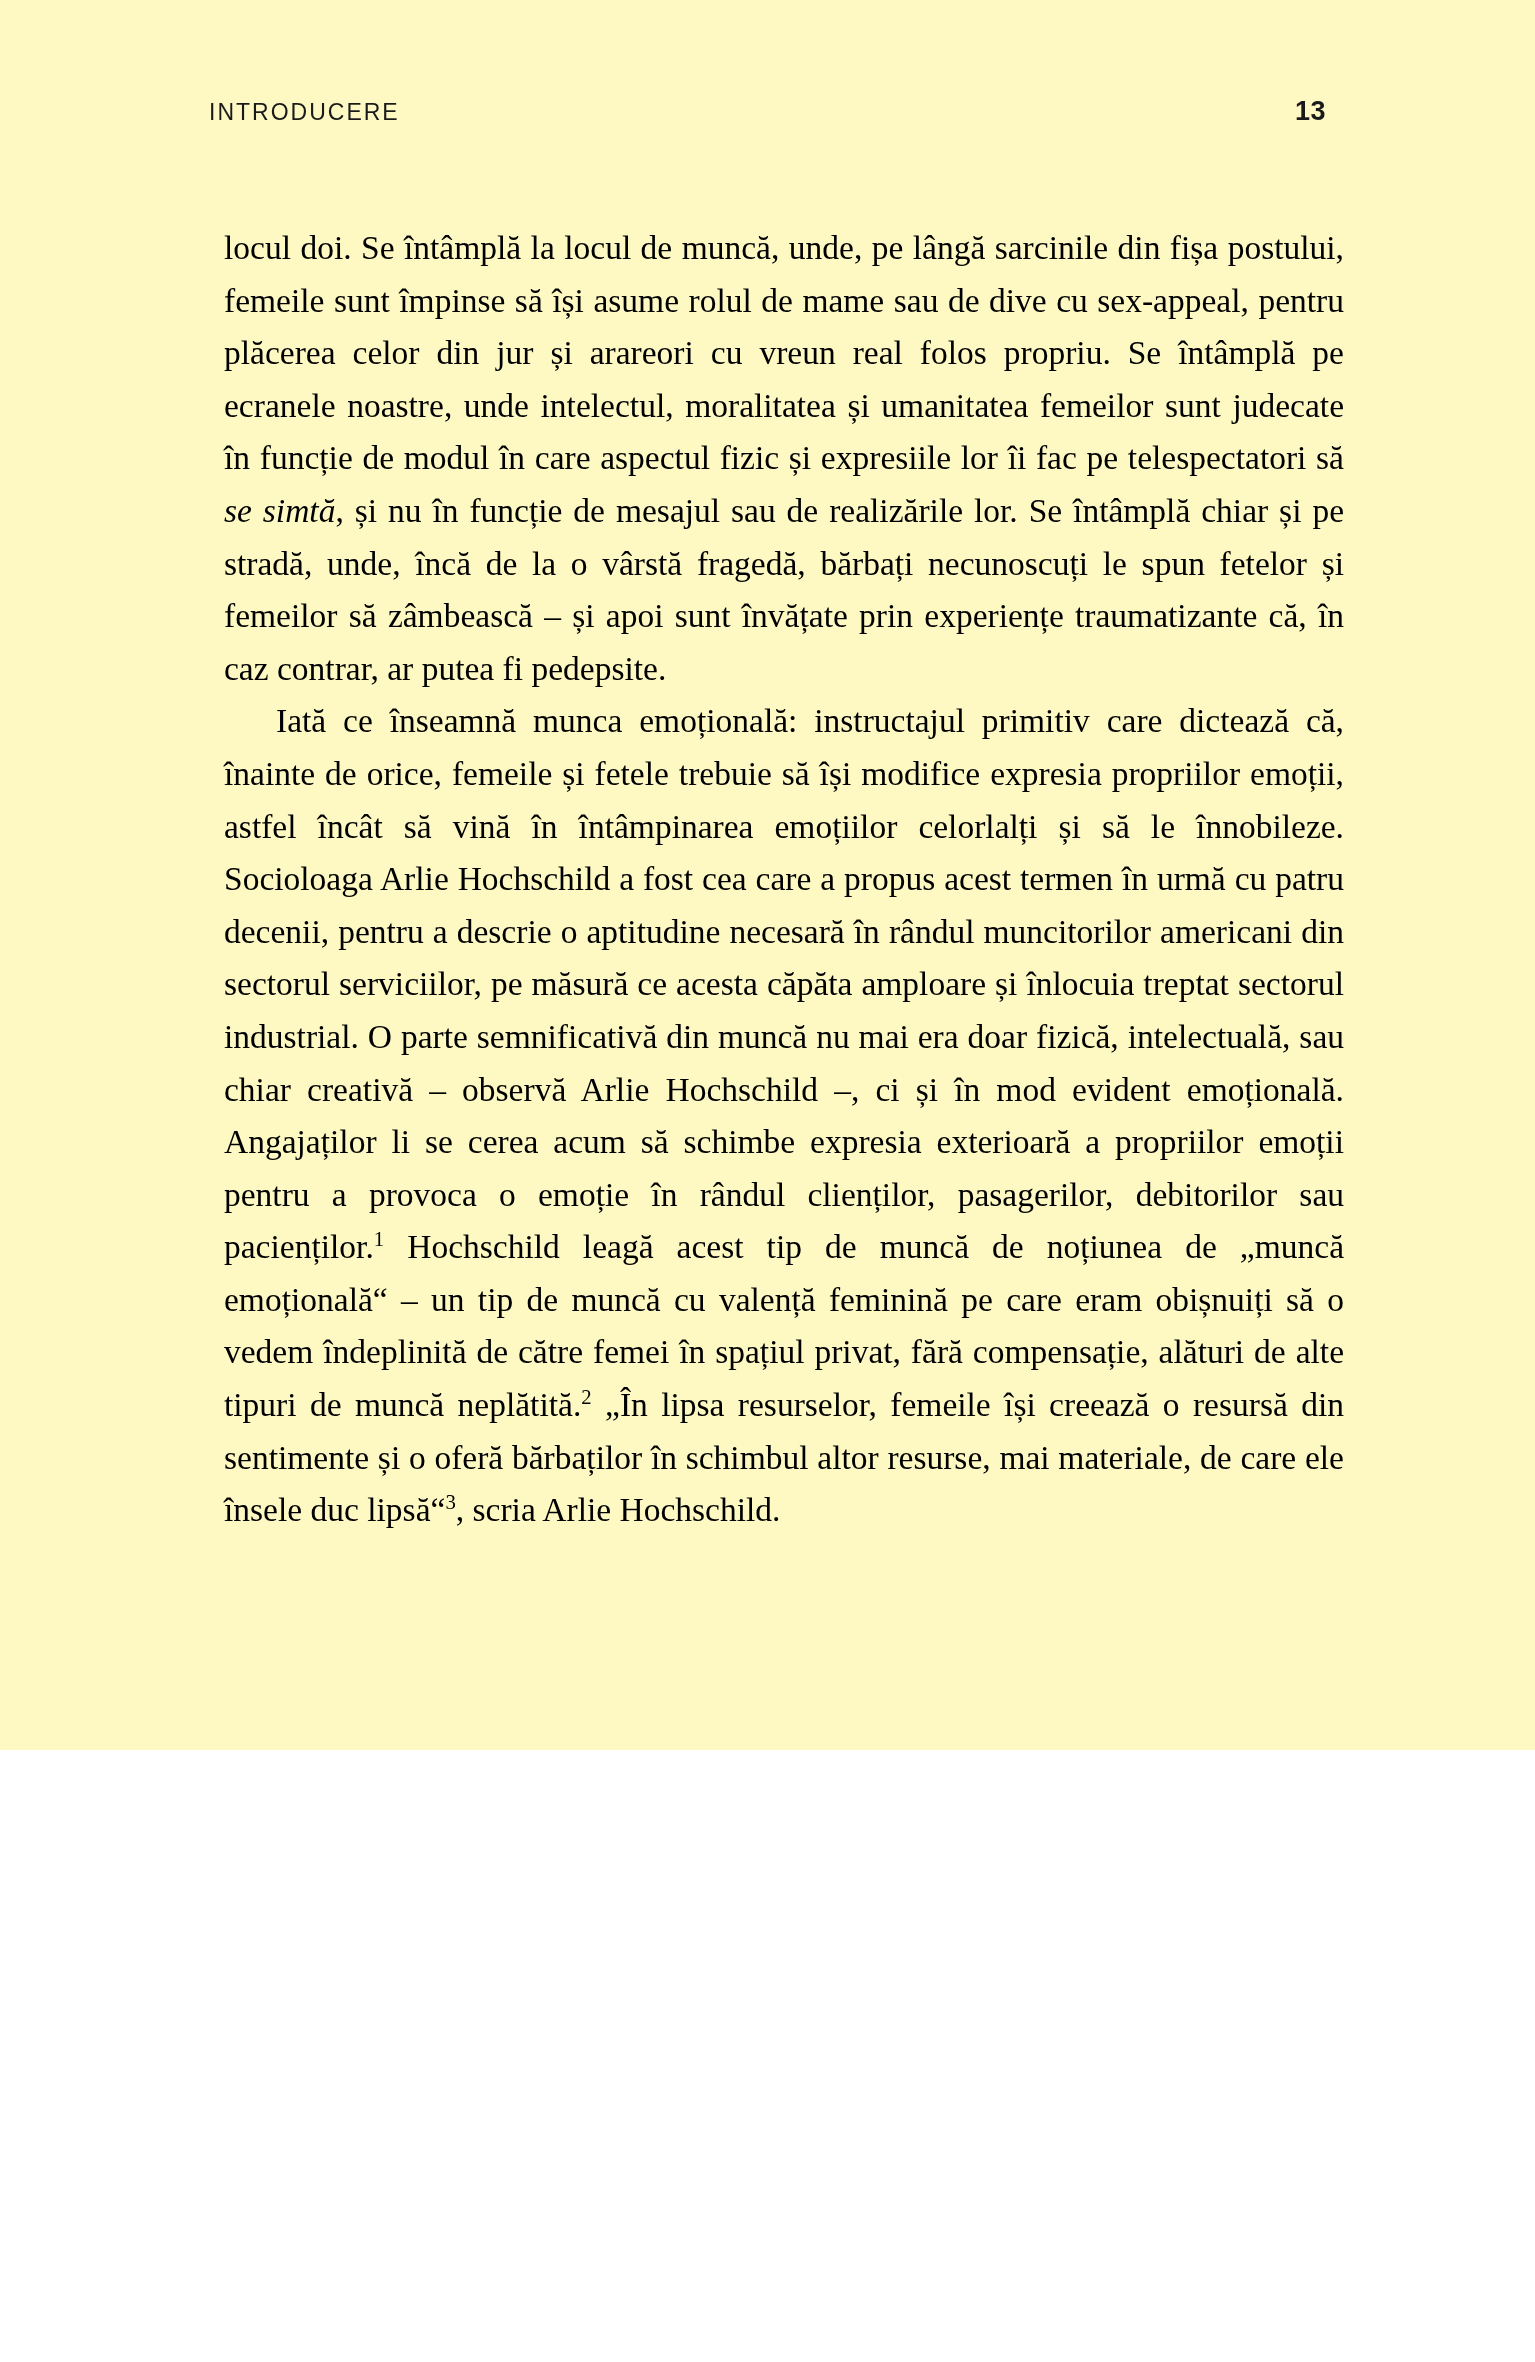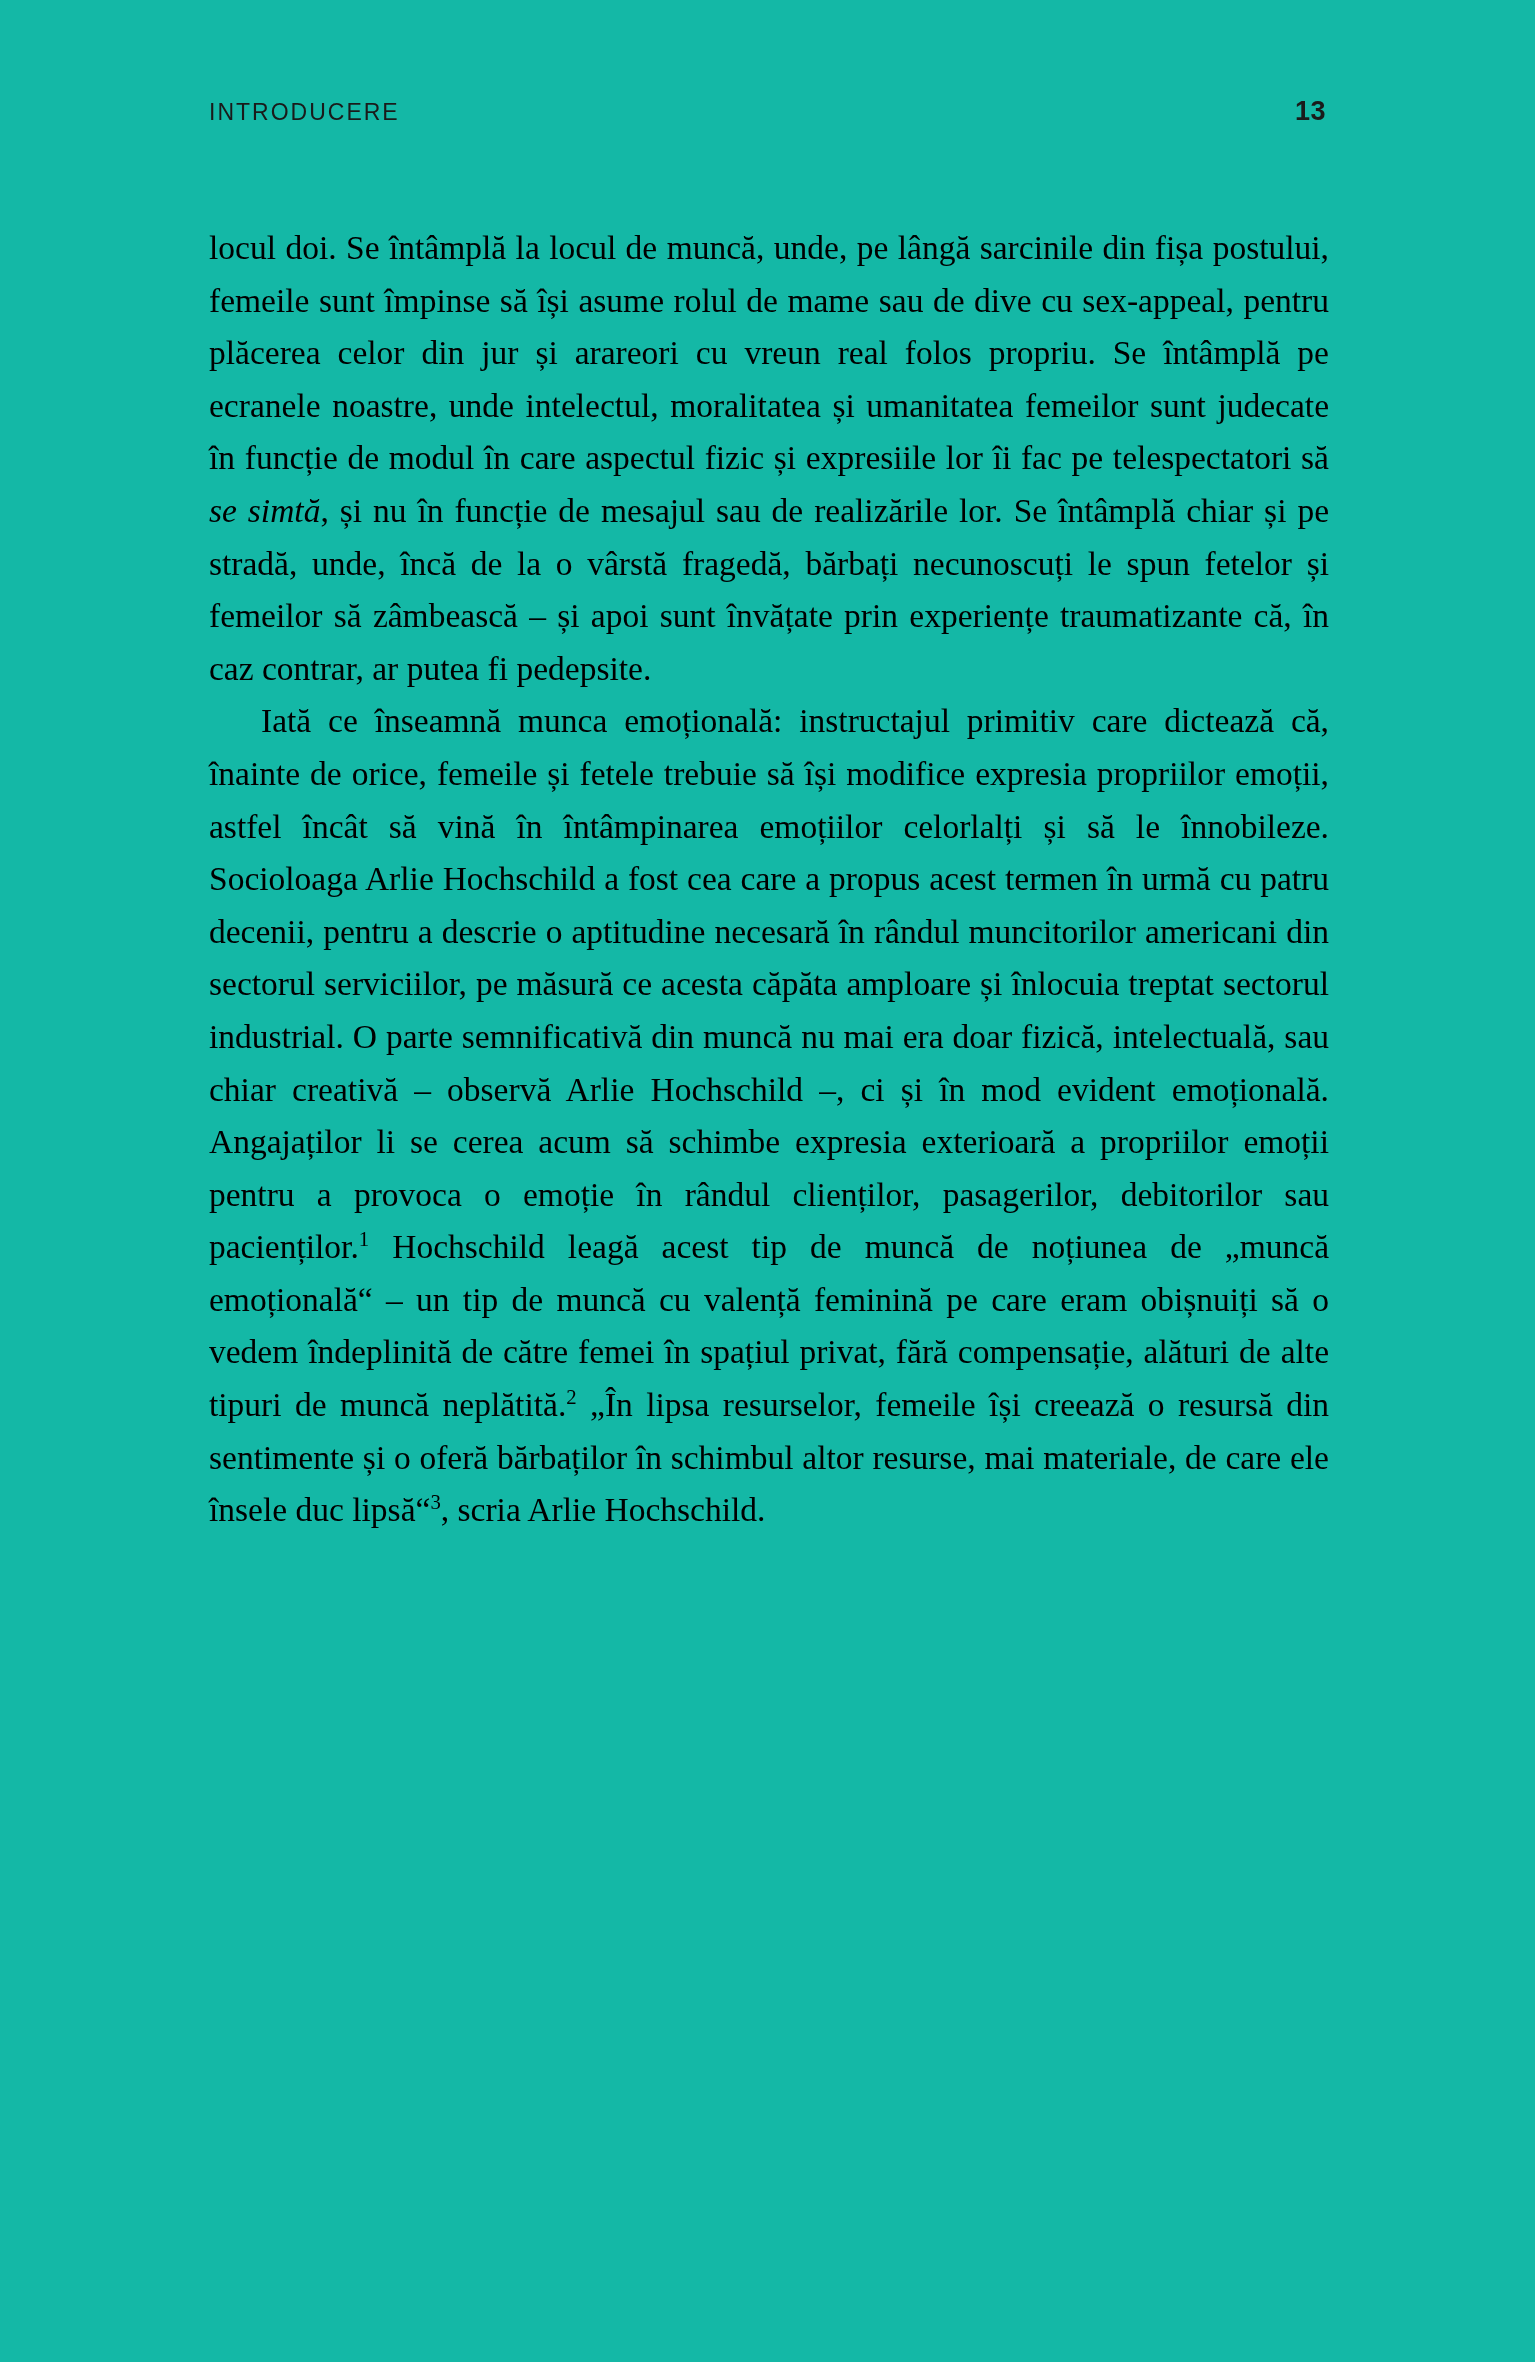--- a/index.html
+++ b/index.html
@@ -10,24 +10,24 @@
   body {
     width: 1535px;
     height: 2362px;
     font-family: "Liberation Serif", serif;
     color: #000000;
     position: relative;
   }
   .page {
     position: relative;
     width: 1535px;
-    height: 2362px;
+    height: 1750px;
     box-sizing: border-box;
     padding: 0;
-    background: #14b8a6;
+    background: #fef9c3;
   }
   .running-head {
     position: absolute;
     top: 96px;
     left: 209px;
     right: 209px;
     display: flex;
     align-items: baseline;
     justify-content: space-between;
   }
@@ -41,21 +41,21 @@
   .running-head .page-number {
     font-family: "Liberation Sans", sans-serif;
     font-size: 27px;
     color: #1a1a1a;
     font-weight: 700;
     letter-spacing: 0.5px;
   }
   .body-text {
     position: absolute;
     top: 222px;
-    left: 209px;
+    left: 224px;
     width: 1120px;
     font-size: 33.5px;
     line-height: 52.6px;
     text-align: justify;
     text-justify: inter-word;
     color: #000000;
     hyphens: manual;
   }
   .body-text p {
     margin: 0;

